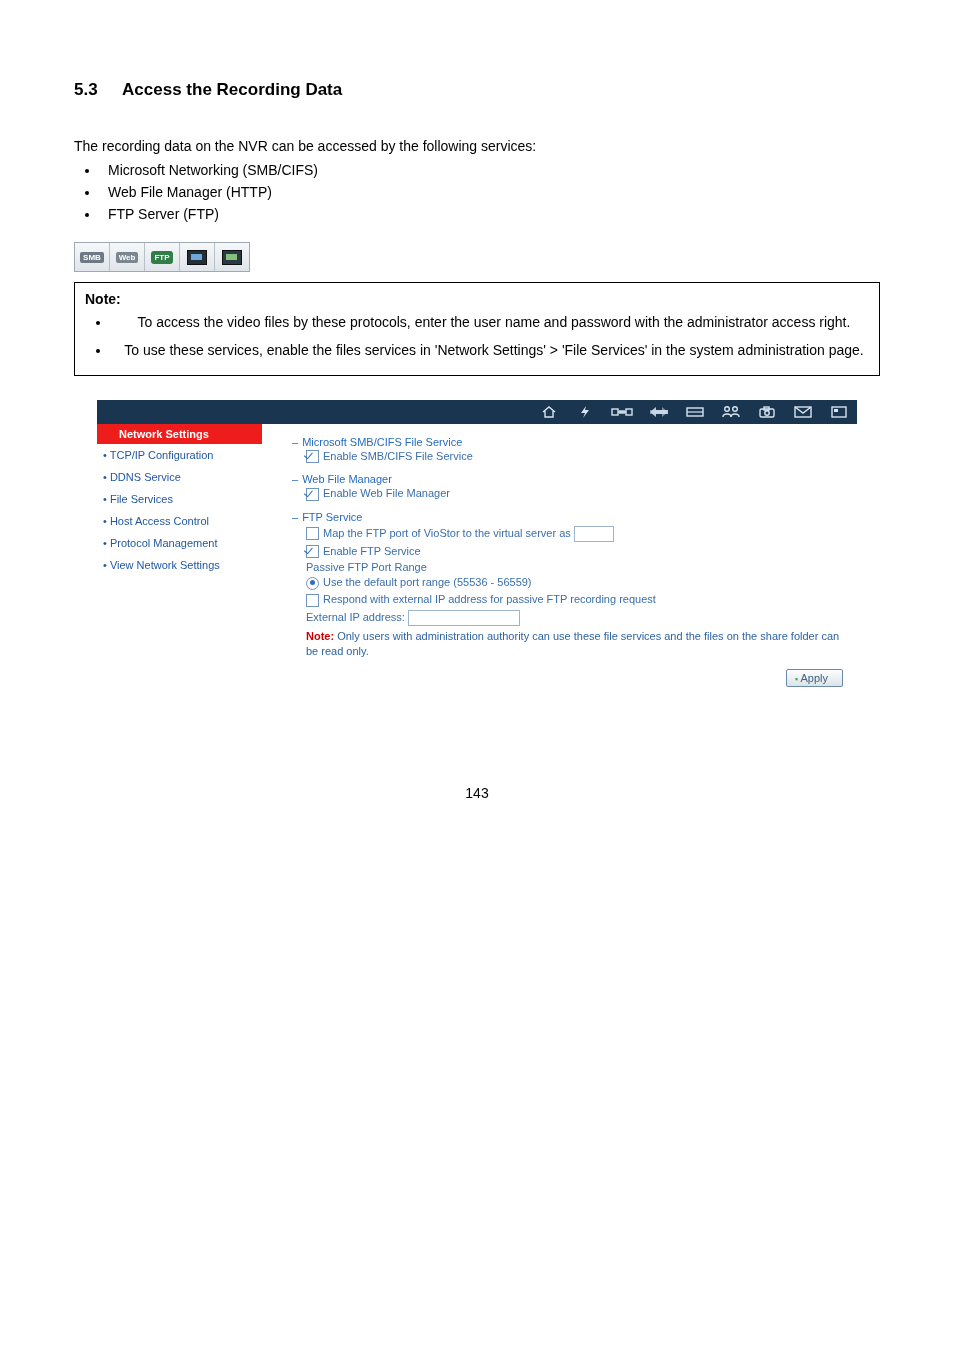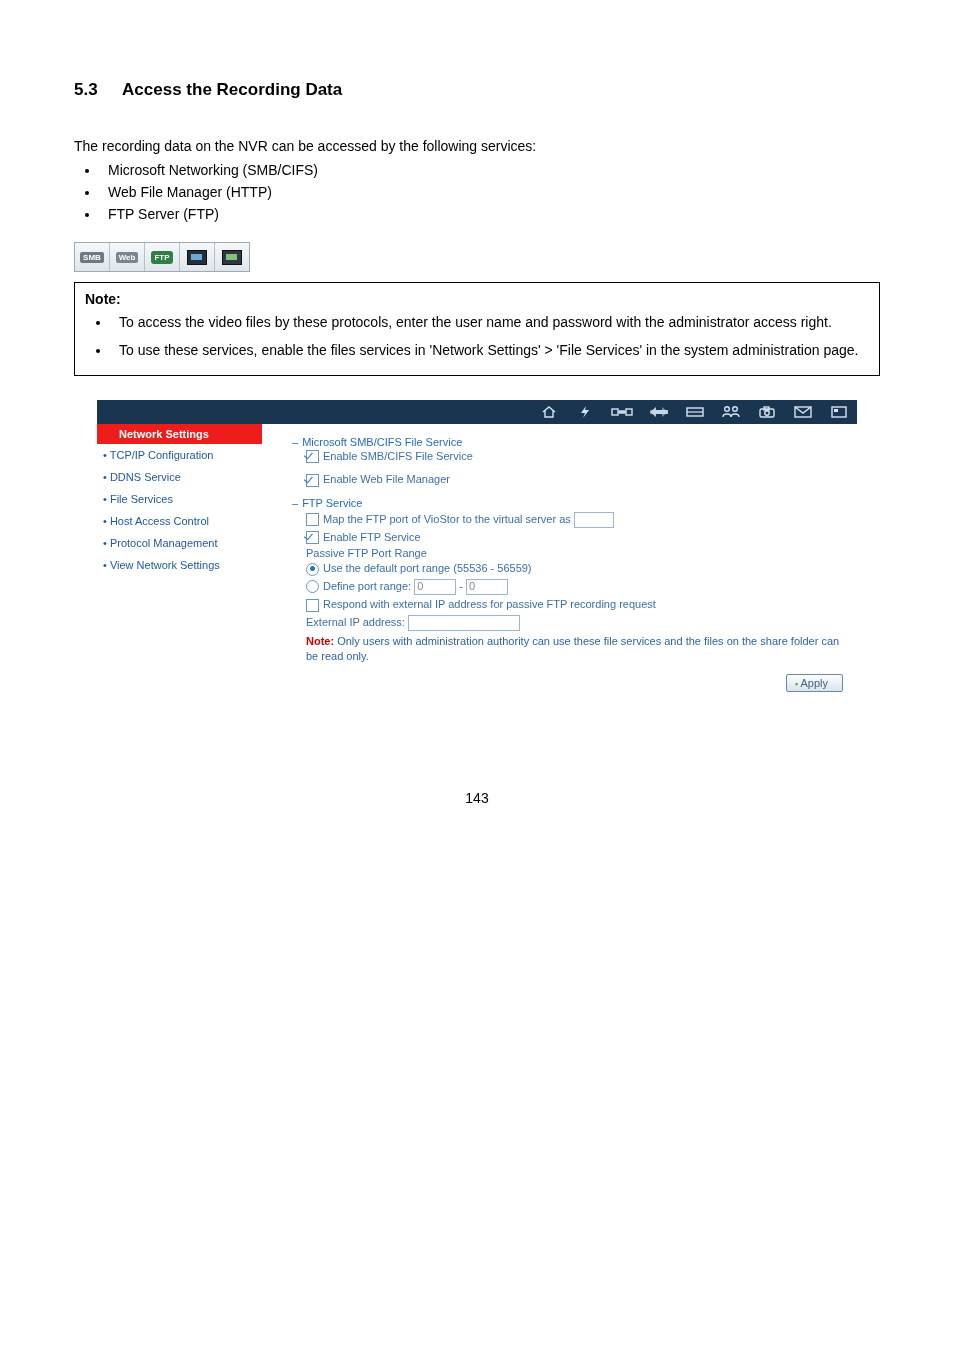--- a/index.html
+++ b/index.html
@@ -66,21 +66,21 @@
   .monitor { width:18px;height:13px;background:#2b3940;border:1px solid #111; position:relative;}
   .monitor::after{content:""; position:absolute; left:3px; top:3px; width:11px; height:6px; background:#87c07c;}
   
   .note-box {
     border: 1px solid #000;
     padding: 8px 10px 8px 10px;
     font-size: 14px;
     margin: 0 0 24px 0;
   }
   .note-box .note-label { font-weight: bold; }
-  .note-box ul { margin: 4px 0 0 0; padding-left: 26px; }
+  .note-box ul { margin: 4px 0 0 0; padding-left: 26px; text-align: center; }
   .note-box ul li { list-style: disc; padding-left: 8px; margin: 4px 0; line-height: 1.7; }
   
   .admin {
     width: 760px;
     margin: 0 auto;
     font-family: Tahoma, Verdana, sans-serif;
     font-size: 11px;
     color: #1f5a98;
   }
   .admin-top {
@@ -284,42 +284,37 @@
         <div class="sidebar-item">Protocol Management</div>
         <div class="sidebar-item">View Network Settings</div>
       </div>
       <div class="main">
 
         <div class="grp-title"><span class="dash">–</span><span>Microsoft SMB/CIFS File Service</span></div>
         <div class="chk-row">
           <span class="chk checked"></span><span>Enable SMB/CIFS File Service</span>
         </div>
 
+        <div class="grp-title"><span class="dash">–</span><span>Web File Manager</span></div>
         <div class="chk-row">
           <span class="chk checked"></span><span>Enable Web File Manager</span>
         </div>
 
         <div class="grp-title"><span class="dash">–</span><span>FTP Service</span></div>
         <div class="row sub">
           <span class="chk"></span><span>Map the FTP port of VioStor to the virtual server as</span>
           <span class="tinybox"></span>
         </div>
         <div class="row">
           <span class="chk checked"></span><span>Enable FTP Service</span>
         </div>
         <div class="row sub">Passive FTP Port Range</div>
         <div class="row sub2">
           <span class="radio sel"></span><span>Use the default port range (55536 - 56559)</span>
         </div>
-        <div class="row sub2">
-          <span class="radio"></span><span>Define port range:</span>
-          <span class="tinybox" style="padding-left:2px;color:#888;">0</span>
-          <span> - </span>
-          <span class="tinybox" style="padding-left:2px;color:#888;">0</span>
-        </div>
         <div class="row sub">
           <span class="chk"></span><span>Respond with external IP address for passive FTP recording request</span>
         </div>
         <div class="row sub2">
           <span>External IP address:</span>
           <span class="tinybox long"></span>
         </div>
 
         <div class="foot-note">
           <span class="red">Note:</span><span> Only users with administration authority can use these file services and the files on the share folder can be read only.</span>

